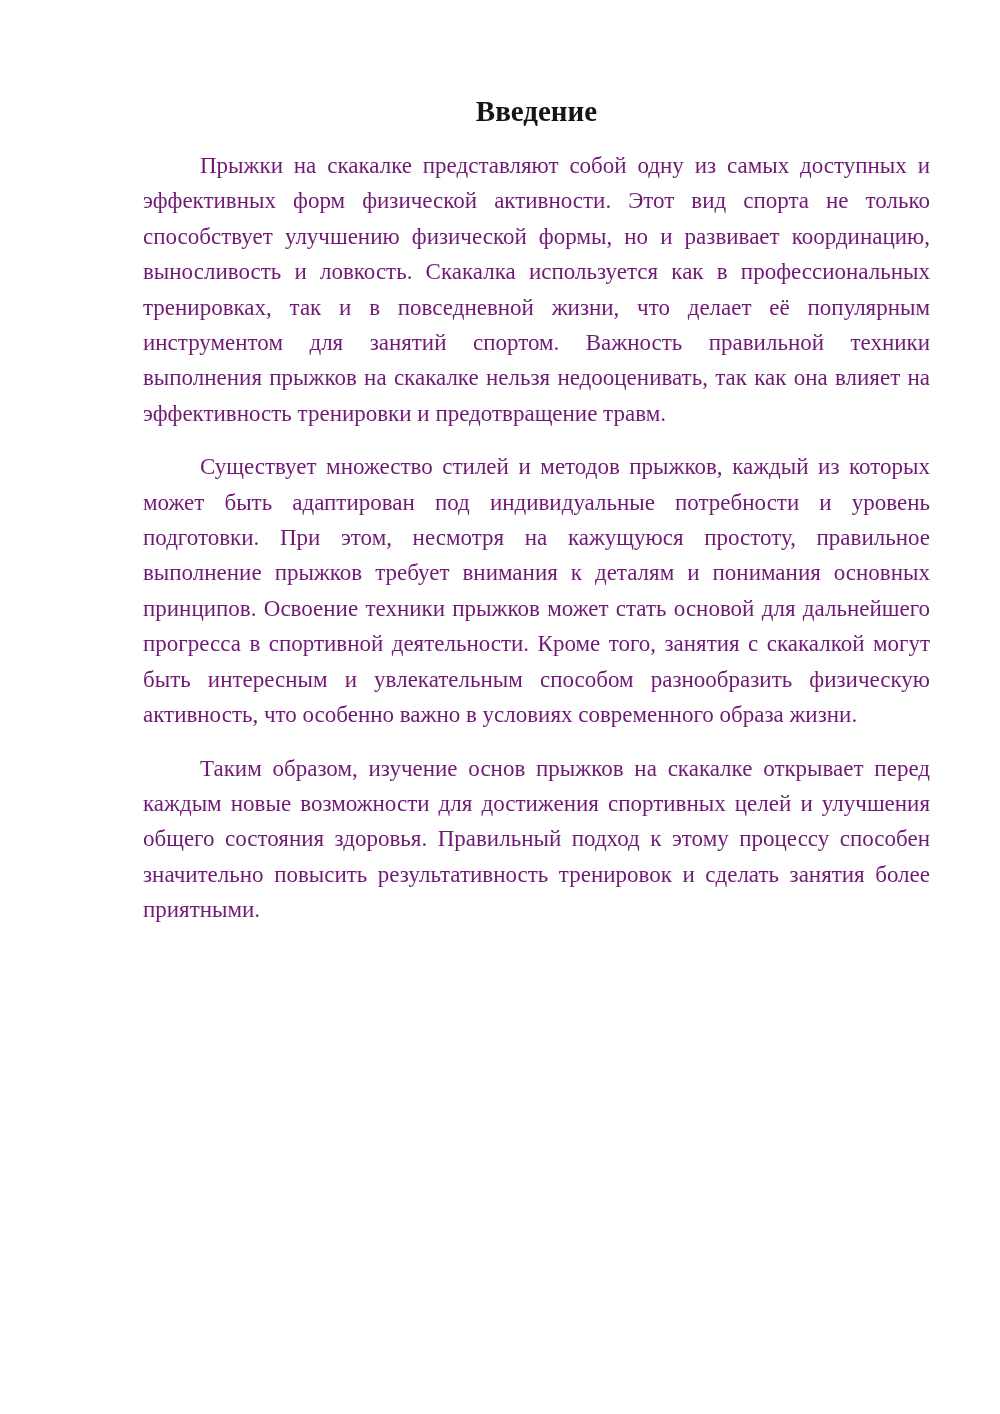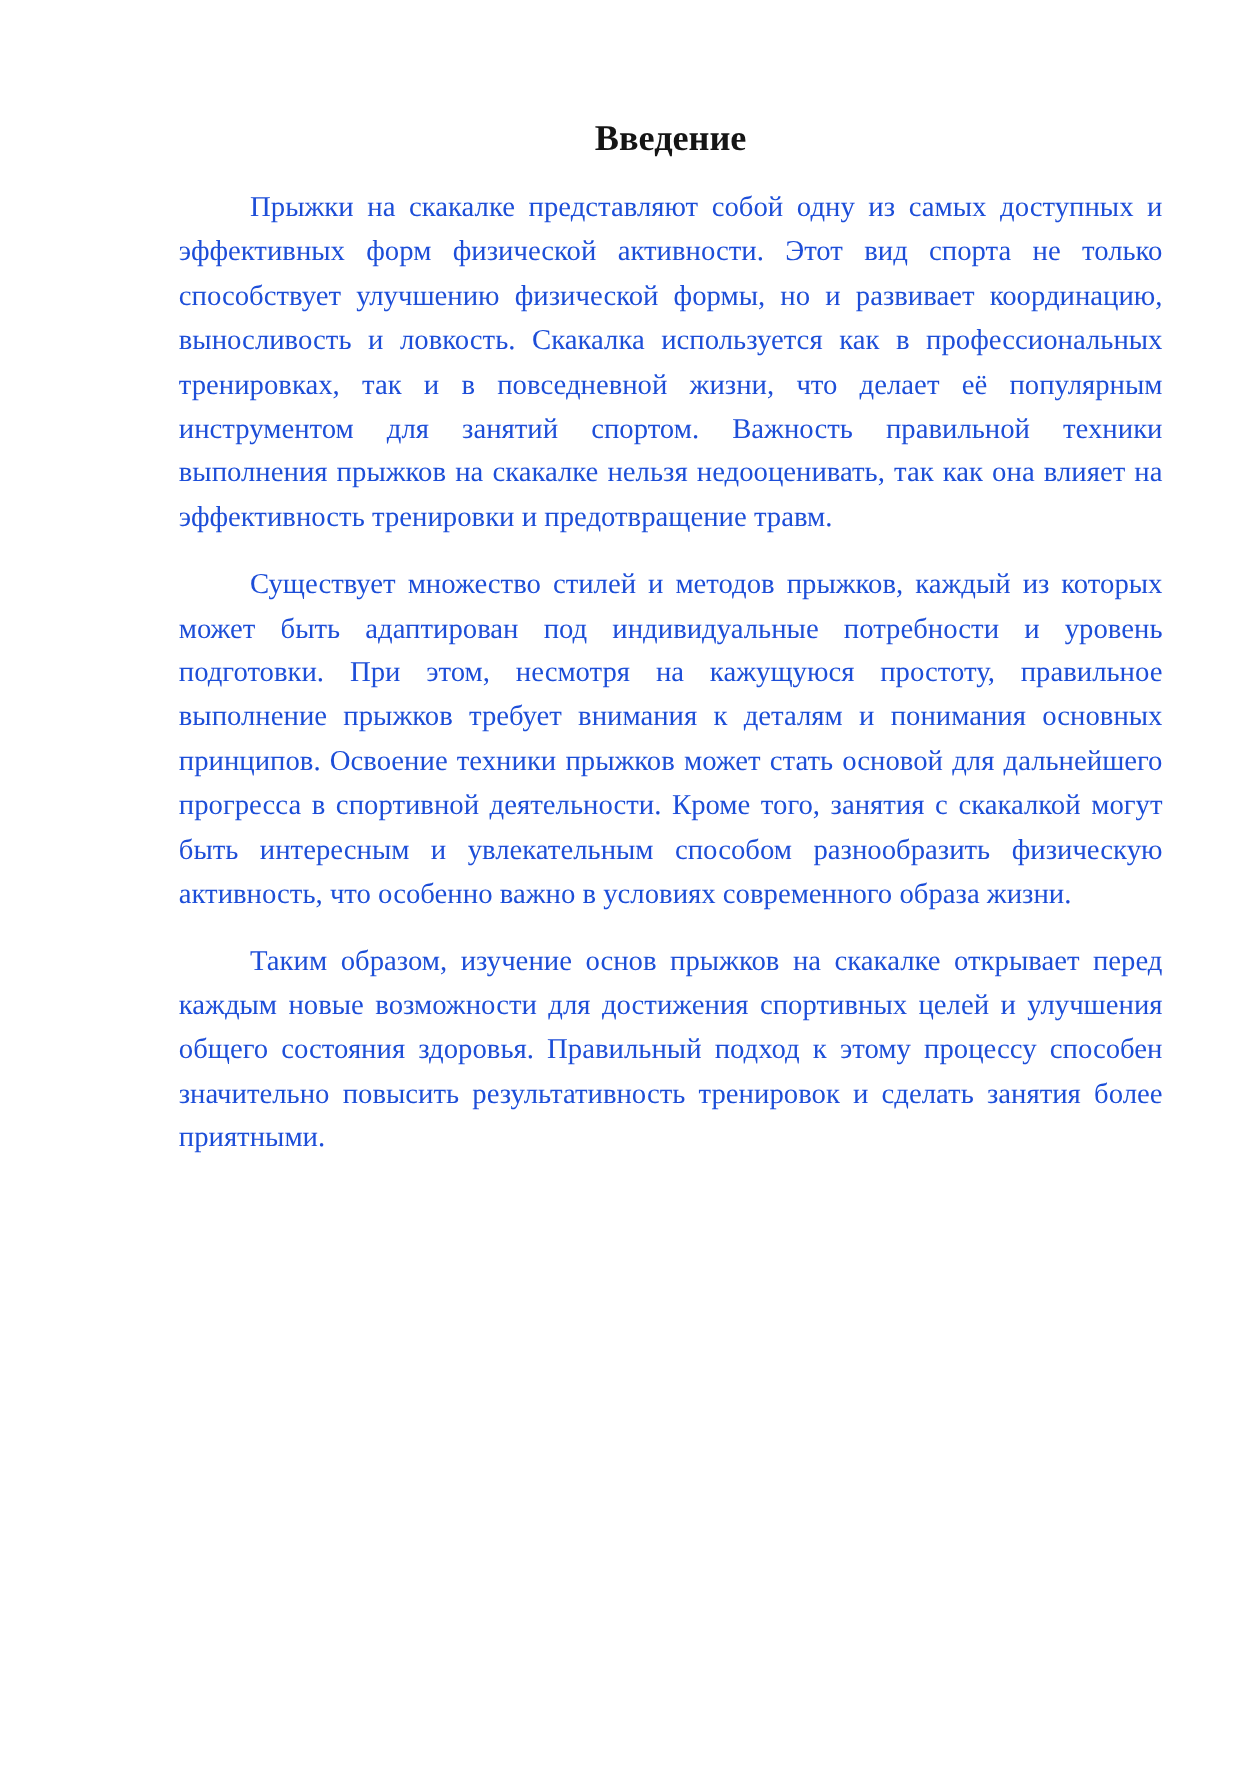--- a/index.html
+++ b/index.html
@@ -30,21 +30,21 @@
     line-height: 32px;
     color: #151515;
   }
   .para {
     margin: 18px 0 0 0;
     font-size: 23px;
     line-height: 35.4px;
     text-align: justify;
     text-justify: inter-word;
     text-indent: 57px;
-    color: #1d4ed8;
+    color: #701a75;
   }
   .para.first {
     margin-top: 21px;
   }
   .page-number {
     position: absolute;
     top: 1332px;
     left: 143px;
     width: 787px;
     text-align: center;

